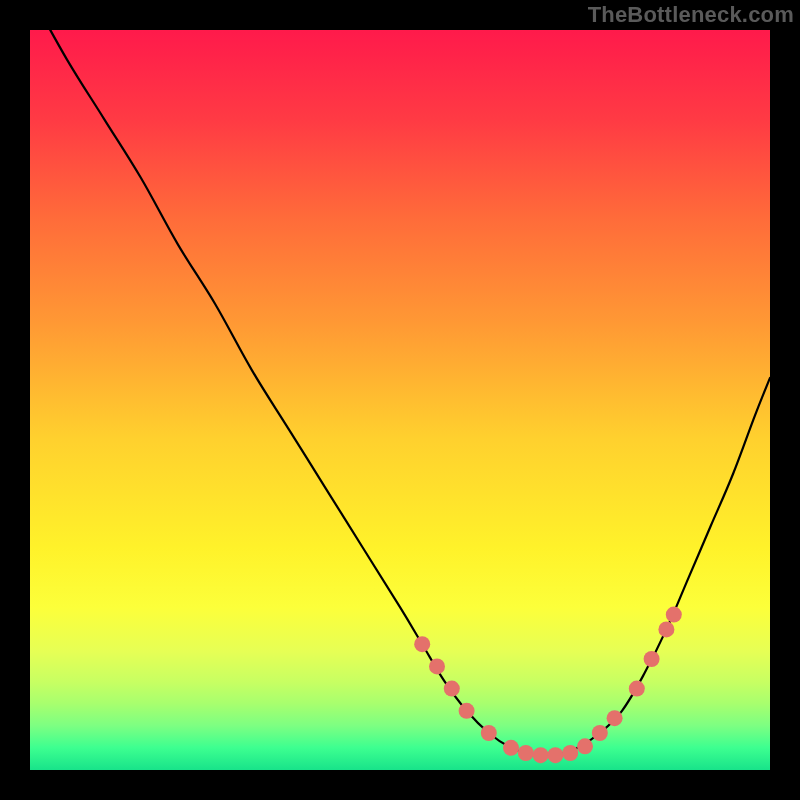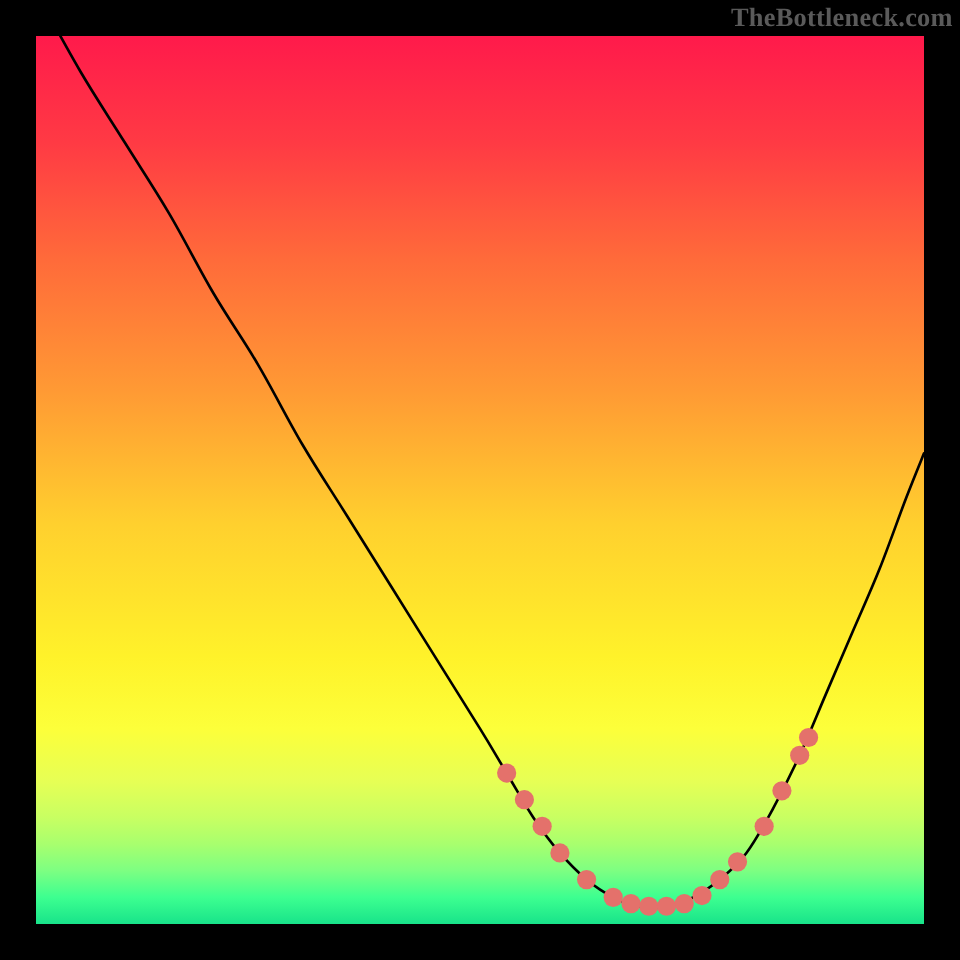--- a/index.html
+++ b/index.html
@@ -28,21 +28,21 @@
     
   }
   .watermark {
     position: absolute;
     top: 2px;
     right: 6px;
     font-size: 22px;
     font-weight: 600;
     color: #5a5a5a;
     letter-spacing: 0.2px;
-    font-family: Liberation Serif, serif;
+    font-family: Liberation Sans, sans-serif;
   }
   svg.overlay {
     position: absolute;
     left: 30px;
     top: 30px;
     width: 740px;
     height: 740px;
     overflow: visible;
   }
   .curve {

